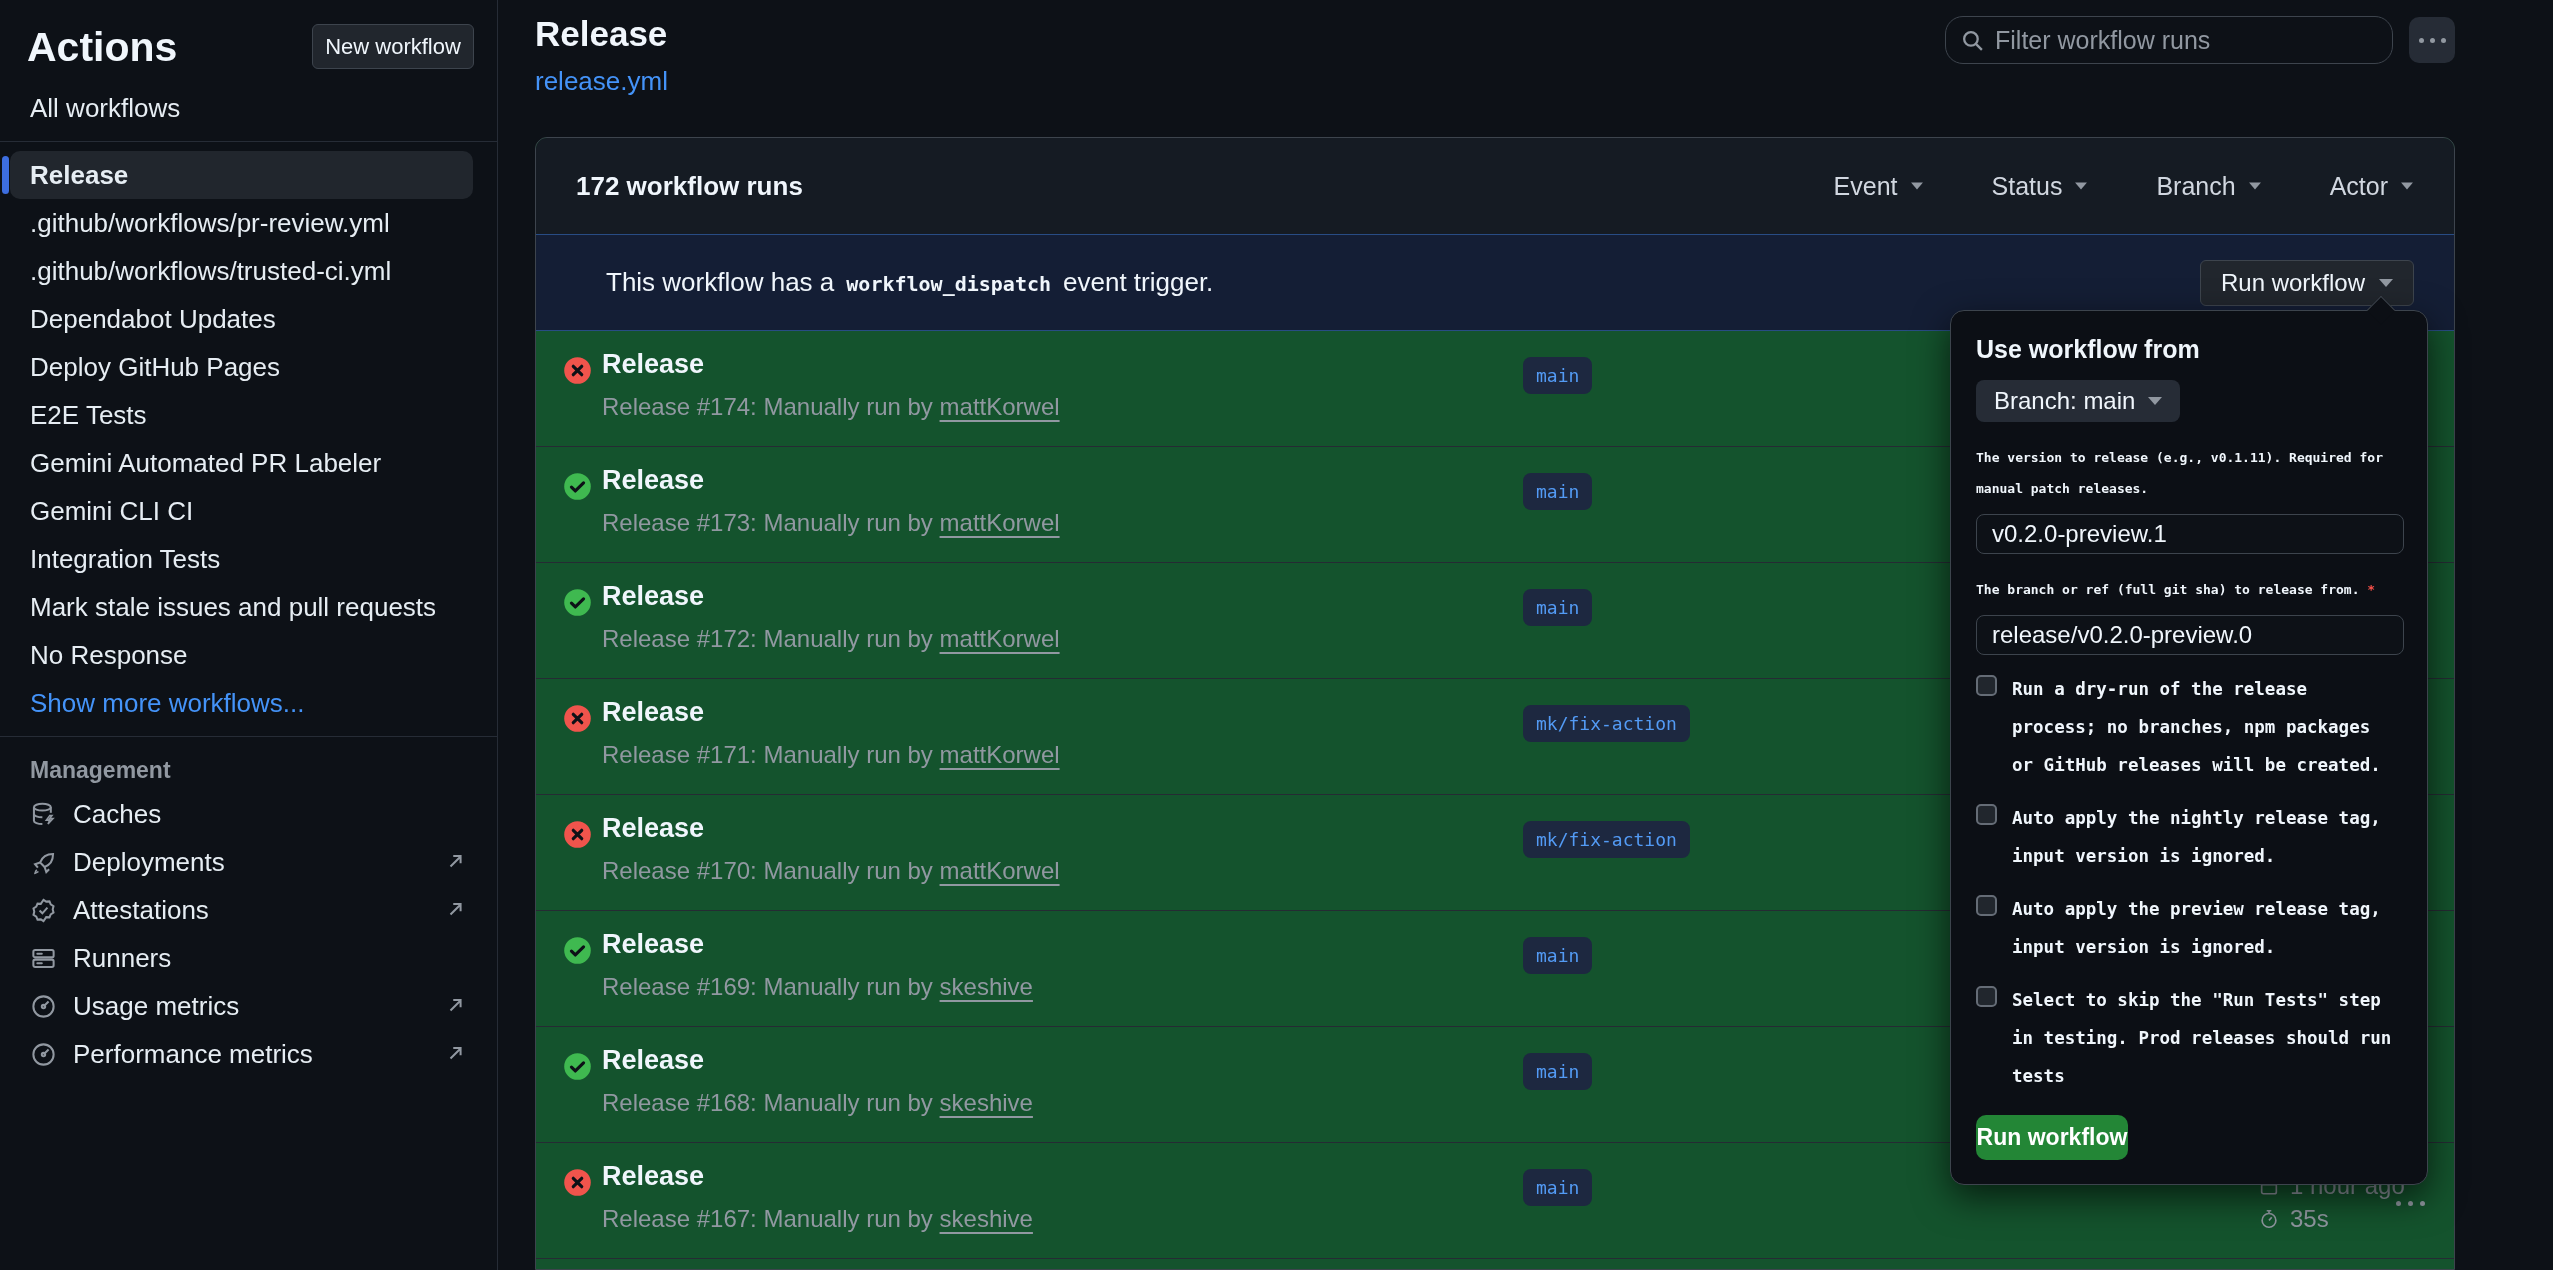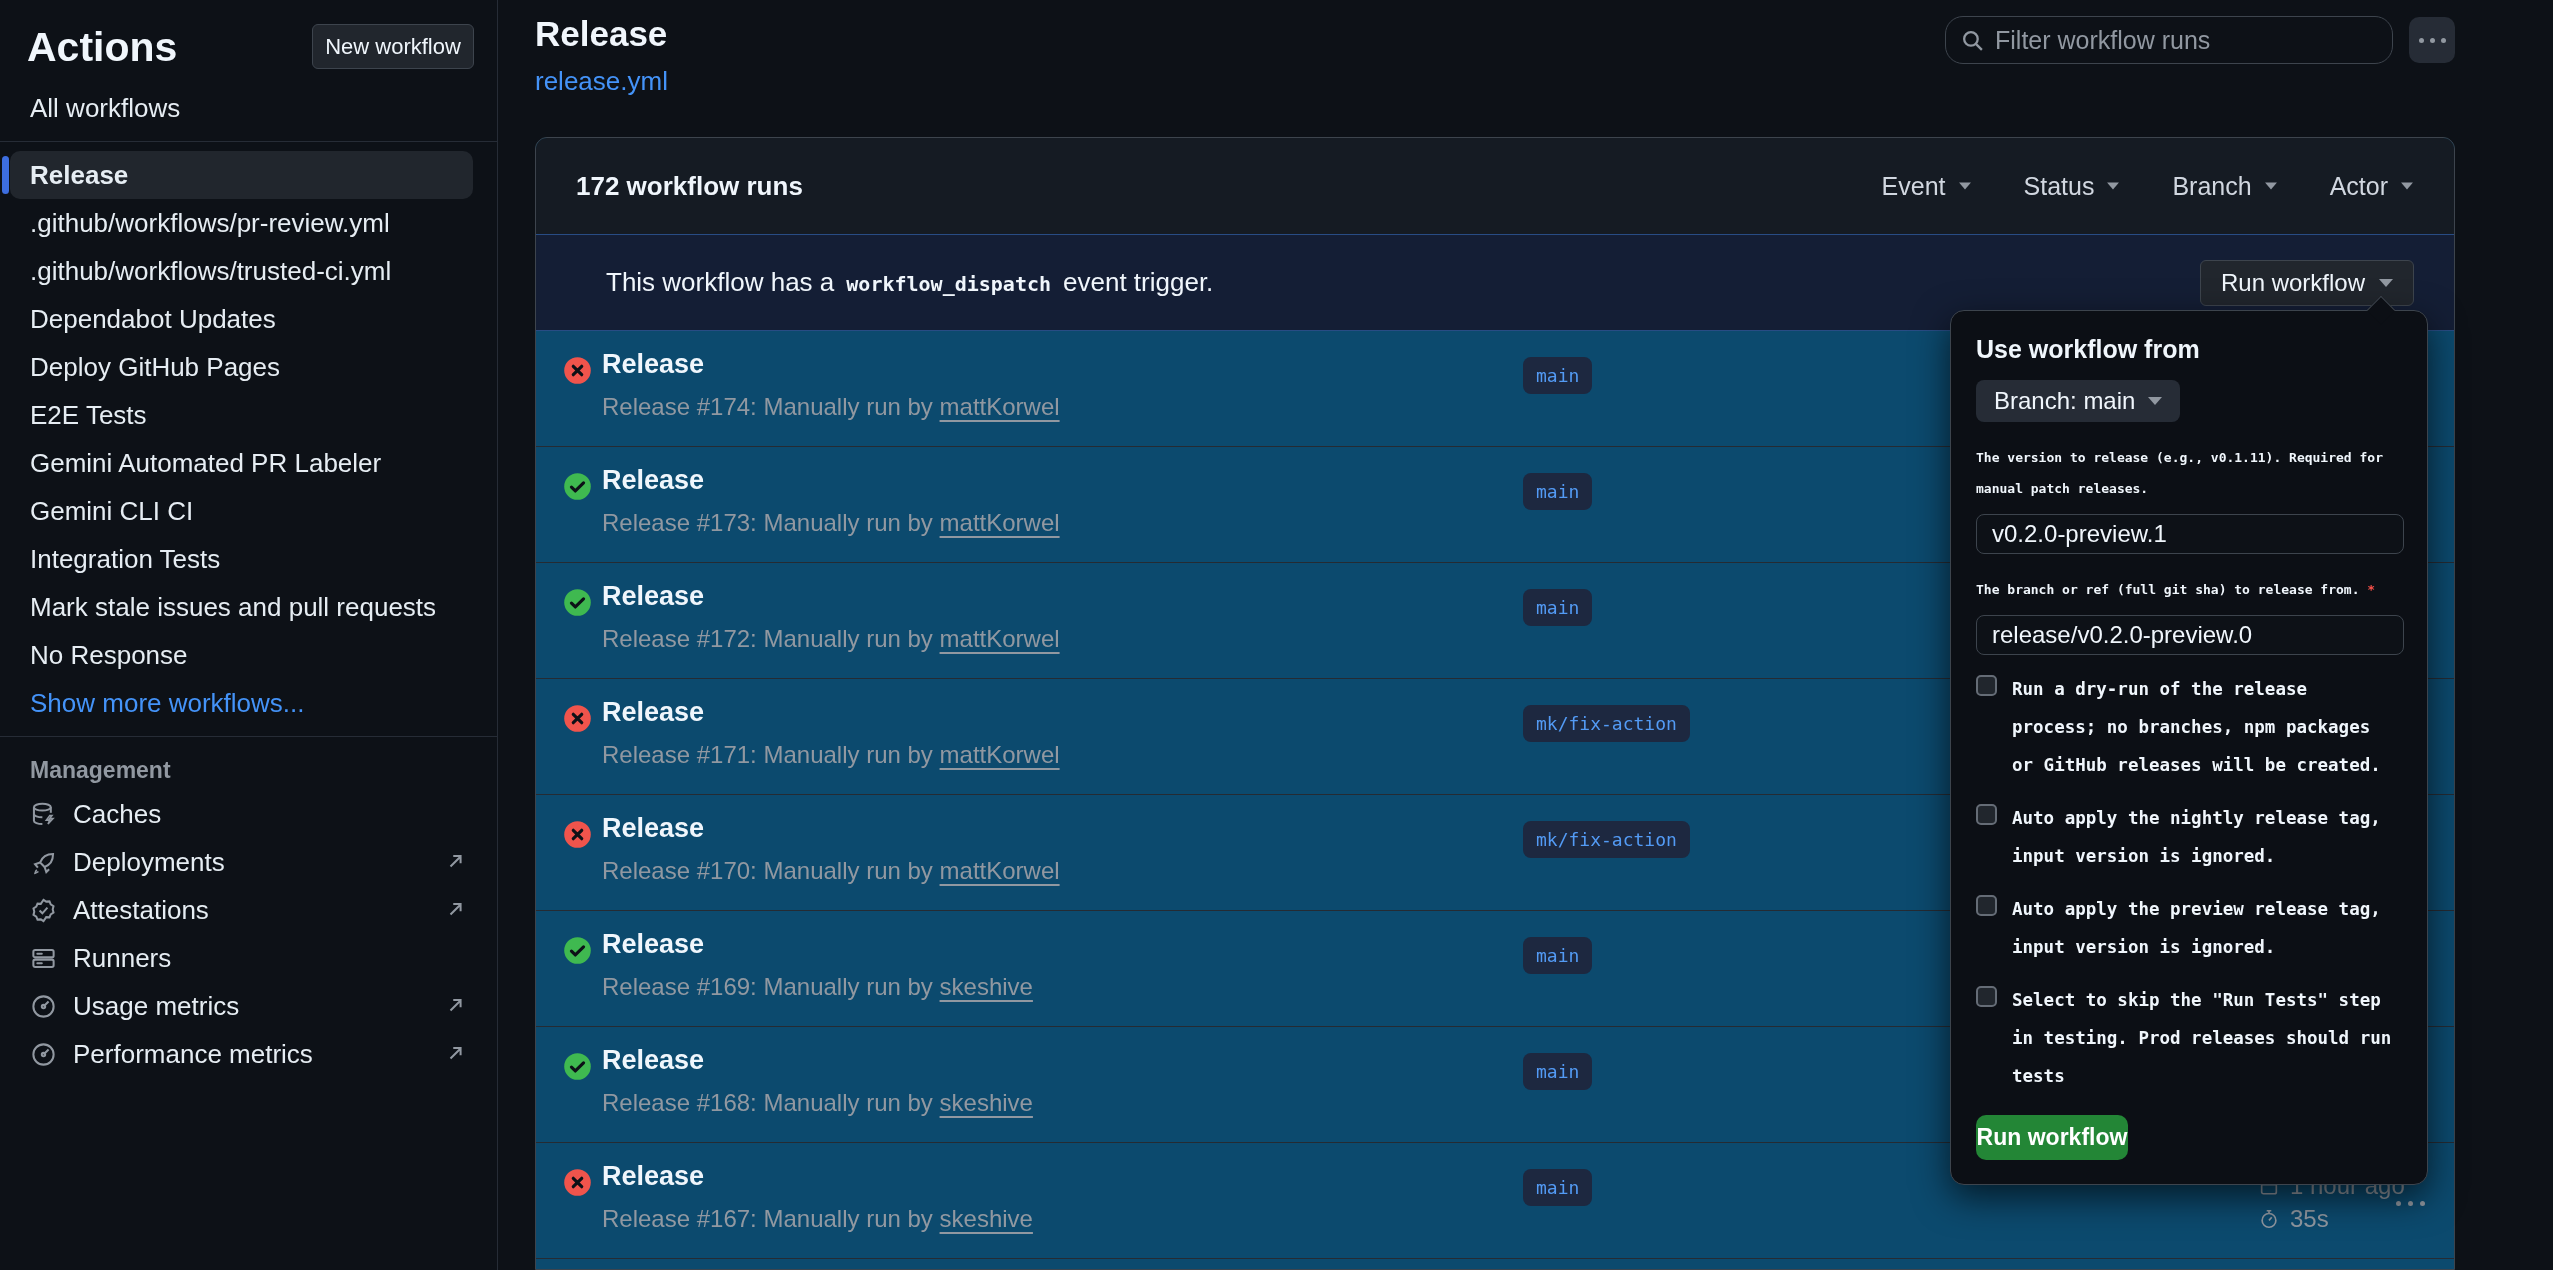--- a/index.html
+++ b/index.html
@@ -47,25 +47,25 @@
   .filter-box svg { width:25px; height:25px; stroke:#9198a1; fill:none; stroke-width:2.2; flex:none; }
   .filter-box input { background:transparent; border:none; outline:none; color:#f0f6fc;
                       font-size:25px; width:100%; font-family:"Liberation Sans",sans-serif; }
   .filter-box input::placeholder { color:#9198a1; }
   .kebab-btn { position:absolute; left:2409px; top:17px; width:46px; height:46px; border-radius:10px;
                background:#262c36; display:flex; align-items:center; justify-content:center; gap:6px; cursor:pointer; }
   .kebab-btn i, .row-kebab i { width:5px; height:5px; border-radius:50%; background:#9198a1; display:block; }
 
   
   .card { position:absolute; left:535px; top:137px; width:1920px; height:1133px;
-          border:1px solid #3d444d; border-radius:12px 12px 0 0; overflow:hidden; background:#0c4a6e; }
+          border:1px solid #3d444d; border-radius:12px 12px 0 0; overflow:hidden; background:#14532d; }
   .card-head { height:96px; background:#151b23; display:flex; align-items:center;
                padding:0 40px; }
   .runs-count { font-size:26px; font-weight:700; }
-  .head-filters { margin-left:auto; display:flex; gap:52px; }
+  .head-filters { margin-left:auto; display:flex; gap:68px; }
   .hfilter { display:flex; align-items:center; gap:12px; font-size:25px; color:#d1d7e0; cursor:pointer; }
   .hfilter .caret { transform:scale(.85); }
   .banner { height:97px; background:#141e35; border-top:1px solid rgba(65,132,228,.45);
             border-bottom:1px solid rgba(65,132,228,.45); display:flex; align-items:center; padding:0 40px; }
   .banner-text { font-size:26px; display:flex; align-items:baseline; gap:12px;margin-left:30px; }
   .banner-text .mono { font-size:20px; font-weight:700; }
   .btn-run-top { margin-left:auto; height:46px; padding:0 20px; display:flex; align-items:center; gap:14px;
                  font-size:24px; font-weight:500; cursor:pointer; }
 
   .run-row { position:relative; height:116px; border-bottom:1px solid #252b33; }

